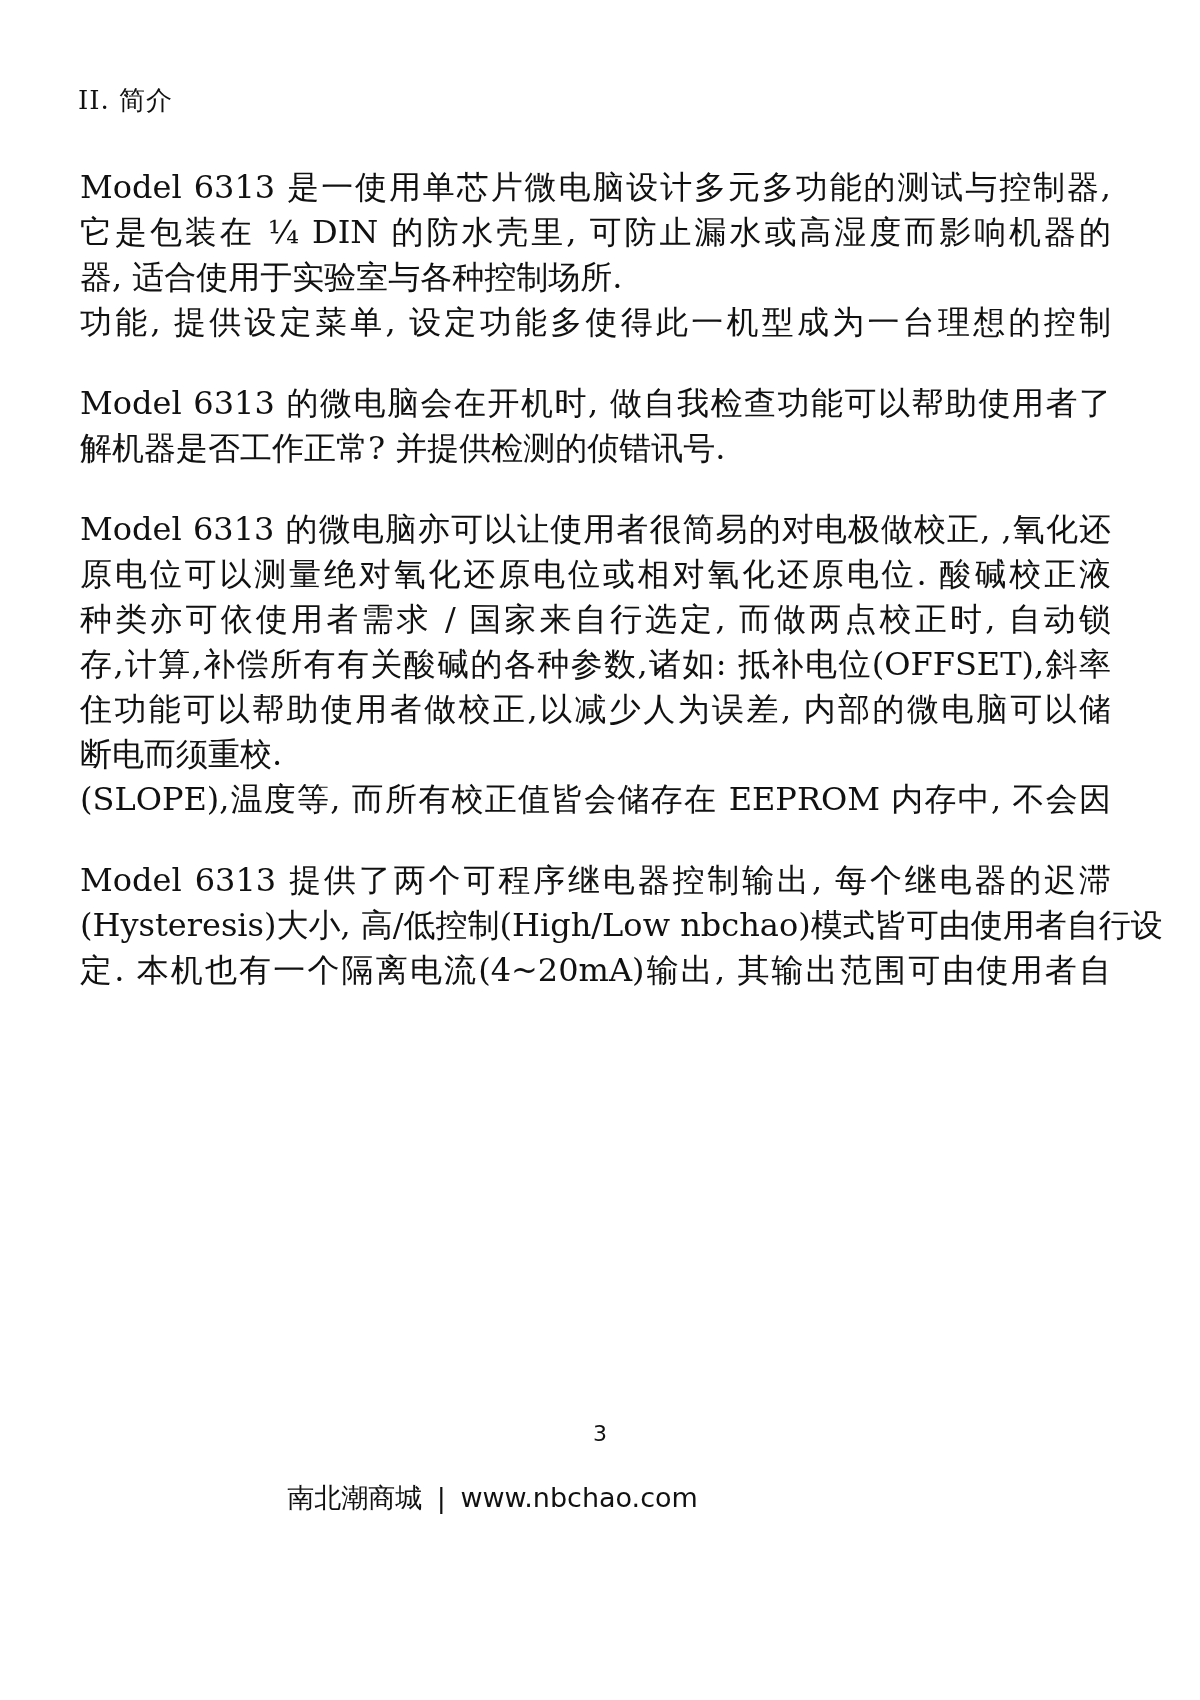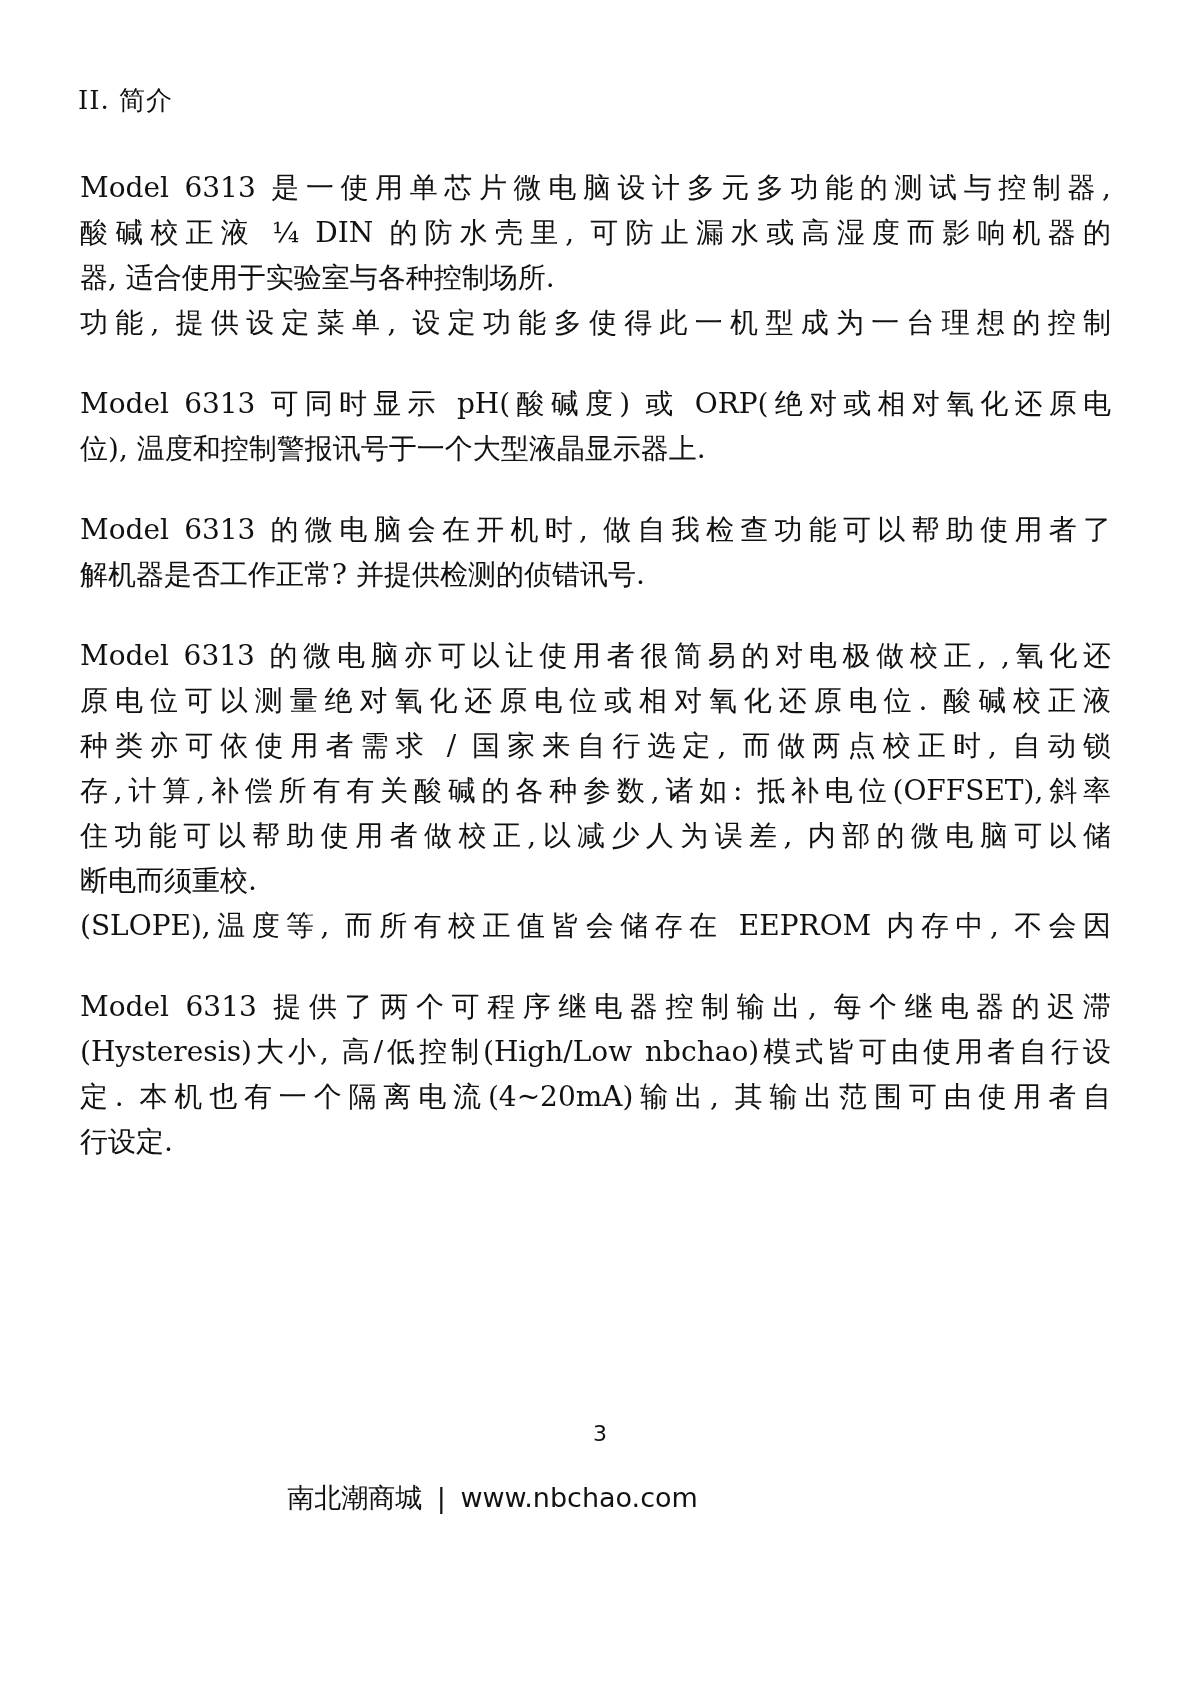--- a/index.html
+++ b/index.html
@@ -26,21 +26,21 @@
       letter-spacing: 1px;
     }
     .content {
       position: absolute;
       left: 80px;
       top: 165px;
       width: 1045px;
     }
     .para {
       margin: 0 14px 36px 0;
-      font-size: 28px;
+      font-size: 32px;
       line-height: 45px;
       text-align: justify;
       text-align-last: left;
     }
     .para .line {
       display: block;
       white-space: nowrap;
       text-align: justify;
       text-align-last: justify;
     }
@@ -77,46 +77,41 @@
     }
   </style>
 </head>
 <body>
 
 <h1 class="page-title">II. 简介</h1>
 
 <div class="content">
   <p class="para">
     <span class="line">Model 6313 是一使用单芯片微电脑设计多元多功能的测试与控制器,</span>
-    <span class="line">酸碱校正液 ¼ DIN 的防水壳里, 可防止漏水或高湿度而影响机器的</span>
+    <span class="line">它是包装在 ¼ DIN 的防水壳里, 可防止漏水或高湿度而影响机器的</span>
     <span class="line last">器, 适合使用于实验室与各种控制场所.</span>
     <span class="line">功能, 提供设定菜单, 设定功能多使得此一机型成为一台理想的控制</span>
-  </p>
-  <p class="para">
-    <span class="line">Model 6313 可同时显示 pH(酸碱度) 或 ORP(绝对或相对氧化还原电</span>
-    <span class="line last">位), 温度和控制警报讯号于一个大型液晶显示器上.</span>
   </p>
   <p class="para">
     <span class="line">Model 6313 的微电脑会在开机时, 做自我检查功能可以帮助使用者了</span>
     <span class="line last">解机器是否工作正常? 并提供检测的侦错讯号.</span>
   </p>
   <p class="para">
     <span class="line">Model 6313 的微电脑亦可以让使用者很简易的对电极做校正, ,氧化还</span>
     <span class="line">原电位可以测量绝对氧化还原电位或相对氧化还原电位. 酸碱校正液</span>
     <span class="line">种类亦可依使用者需求 / 国家来自行选定, 而做两点校正时, 自动锁</span>
     <span class="line">存,计算,补偿所有有关酸碱的各种参数,诸如: 抵补电位(OFFSET),斜率</span>
     <span class="line">住功能可以帮助使用者做校正,以减少人为误差, 内部的微电脑可以储</span>
     <span class="line last">断电而须重校.</span>
     <span class="line">(SLOPE),温度等, 而所有校正值皆会储存在 EEPROM 内存中, 不会因</span>
   </p>
   <p class="para">
     <span class="line">Model 6313 提供了两个可程序继电器控制输出, 每个继电器的迟滞</span>
     <span class="line">(Hysteresis)大小, 高/低控制(High/Low nbchao)模式皆可由使用者自行设</span>
     <span class="line">定. 本机也有一个隔离电流(4~20mA)输出, 其输出范围可由使用者自</span>
-    <span class="line last">行设定.</span>
   </p>
 </div>
 
 <div class="page-number">3</div>
 
 <div class="footer">
   <span>南北潮商城</span>
   <span class="sep">|</span>
   <a>www.nbchao.com</a>
 </div>

